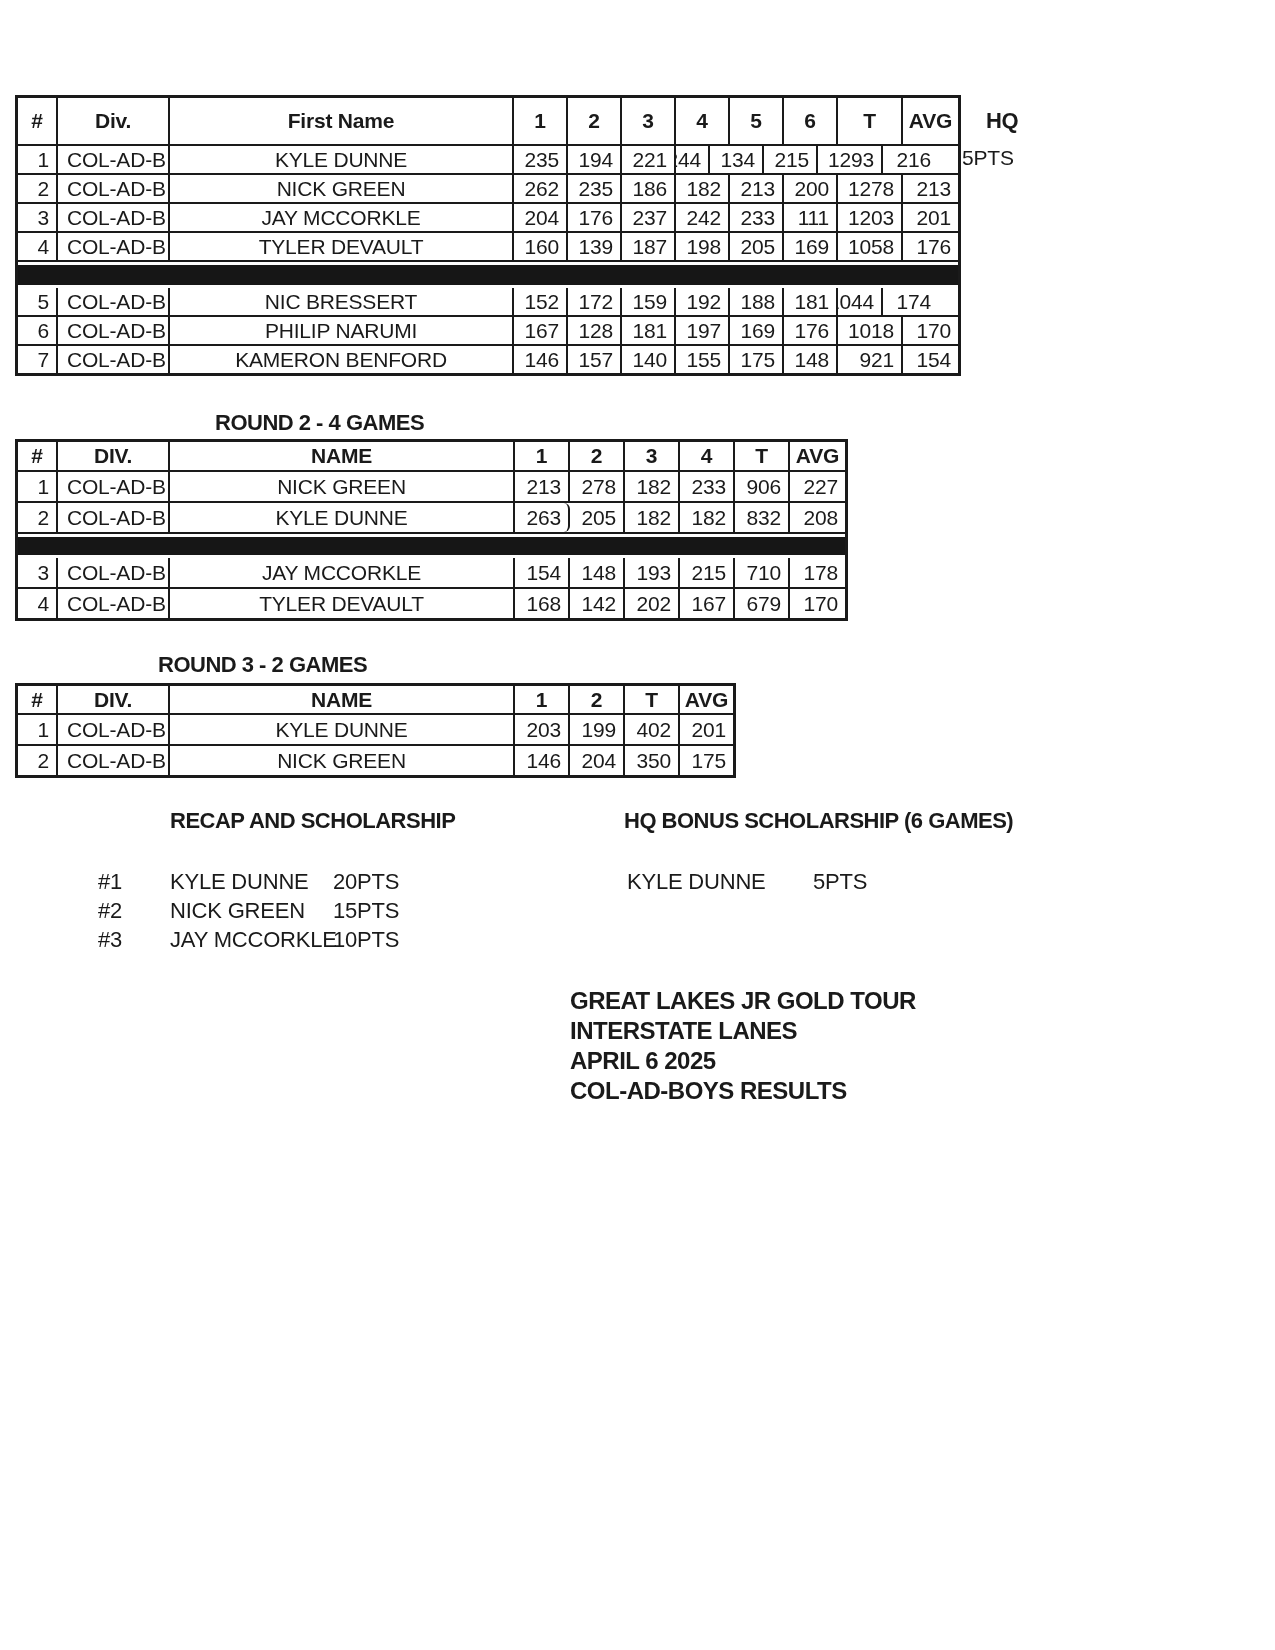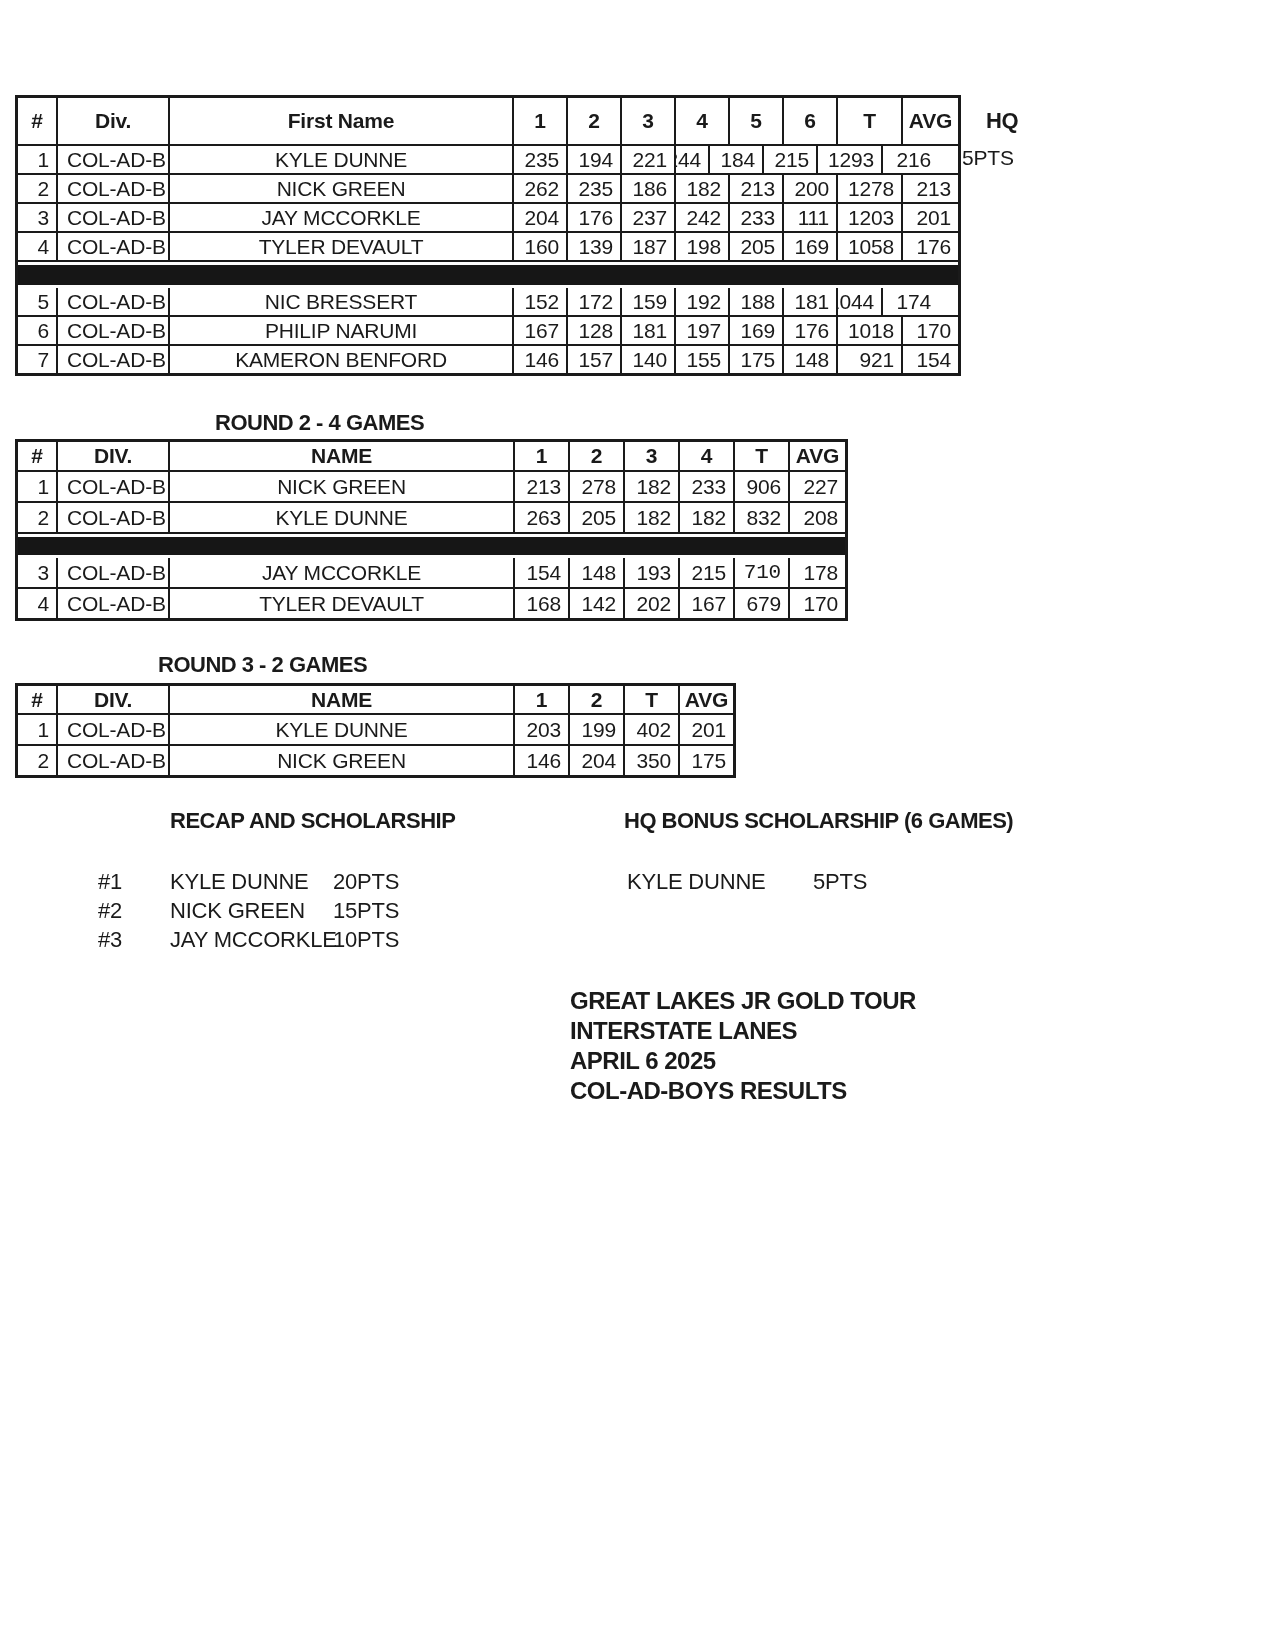--- a/index.html
+++ b/index.html
@@ -86,21 +86,21 @@
         <div class="td th" style="width: 55px;">AVG</div>
       </div>
       <div class="tr">
         <div class="td align-right" style="width: 40px;">1</div>
         <div class="td align-left" style="width: 112px;">COL-AD-B</div>
         <div class="td align-center" style="width: 344px;">KYLE DUNNE</div>
         <div class="td align-right" style="width: 54px;">235</div>
         <div class="td align-right" style="width: 54px;">194</div>
         <div class="td align-right" style="width: 54px;">221</div>
         <div class="td align-right" style="width: 34px;">244</div>
-        <div class="td align-right" style="width: 54px;">184</div>
+        <div class="td align-right" style="width: 54px;">134</div>
         <div class="td align-right" style="width: 54px;">215</div>
         <div class="td align-right" style="width: 65px;">1293</div>
         <div class="td align-right" style="width: 55px;">216</div>
       </div>
       <div class="tr">
         <div class="td align-right" style="width: 40px;">2</div>
         <div class="td align-left" style="width: 112px;">COL-AD-B</div>
         <div class="td align-center" style="width: 344px;">NICK GREEN</div>
         <div class="td align-right" style="width: 54px;">262</div>
         <div class="td align-right" style="width: 54px;">235</div>
@@ -203,37 +203,37 @@
         <div class="td align-right" style="width: 55px;">278</div>
         <div class="td align-right" style="width: 55px;">182</div>
         <div class="td align-right" style="width: 55px;">233</div>
         <div class="td align-right" style="width: 55px;">906</div>
         <div class="td align-right" style="width: 55px;">227</div>
       </div>
       <div class="tr">
         <div class="td align-right" style="width: 40px;">2</div>
         <div class="td align-left" style="width: 112px;">COL-AD-B</div>
         <div class="td align-center" style="width: 345px;">KYLE DUNNE</div>
-        <div class="td align-right" style="width: 55px;">263</div>
+        <div class="td align-right" style="width: 55px; border-radius: 6px;">263</div>
         <div class="td align-right" style="width: 55px;">205</div>
         <div class="td align-right" style="width: 55px;">182</div>
         <div class="td align-right" style="width: 55px;">182</div>
         <div class="td align-right" style="width: 55px;">832</div>
         <div class="td align-right" style="width: 55px;">208</div>
       </div>
       <div class="divider"></div>
       <div class="tr">
         <div class="td align-right" style="width: 40px;">3</div>
         <div class="td align-left" style="width: 112px;">COL-AD-B</div>
         <div class="td align-center" style="width: 345px;">JAY MCCORKLE</div>
         <div class="td align-right" style="width: 55px;">154</div>
         <div class="td align-right" style="width: 55px;">148</div>
         <div class="td align-right" style="width: 55px;">193</div>
         <div class="td align-right" style="width: 55px;">215</div>
-        <div class="td align-right" style="width: 55px; font-family: Liberation Mono, monospace;">710</div>
+        <div class="td align-right" style="width: 55px;">710</div>
         <div class="td align-right" style="width: 55px;">178</div>
       </div>
       <div class="tr">
         <div class="td align-right" style="width: 40px;">4</div>
         <div class="td align-left" style="width: 112px;">COL-AD-B</div>
         <div class="td align-center" style="width: 345px;">TYLER DEVAULT</div>
         <div class="td align-right" style="width: 55px;">168</div>
         <div class="td align-right" style="width: 55px;">142</div>
         <div class="td align-right" style="width: 55px;">202</div>
         <div class="td align-right" style="width: 55px;">167</div>

